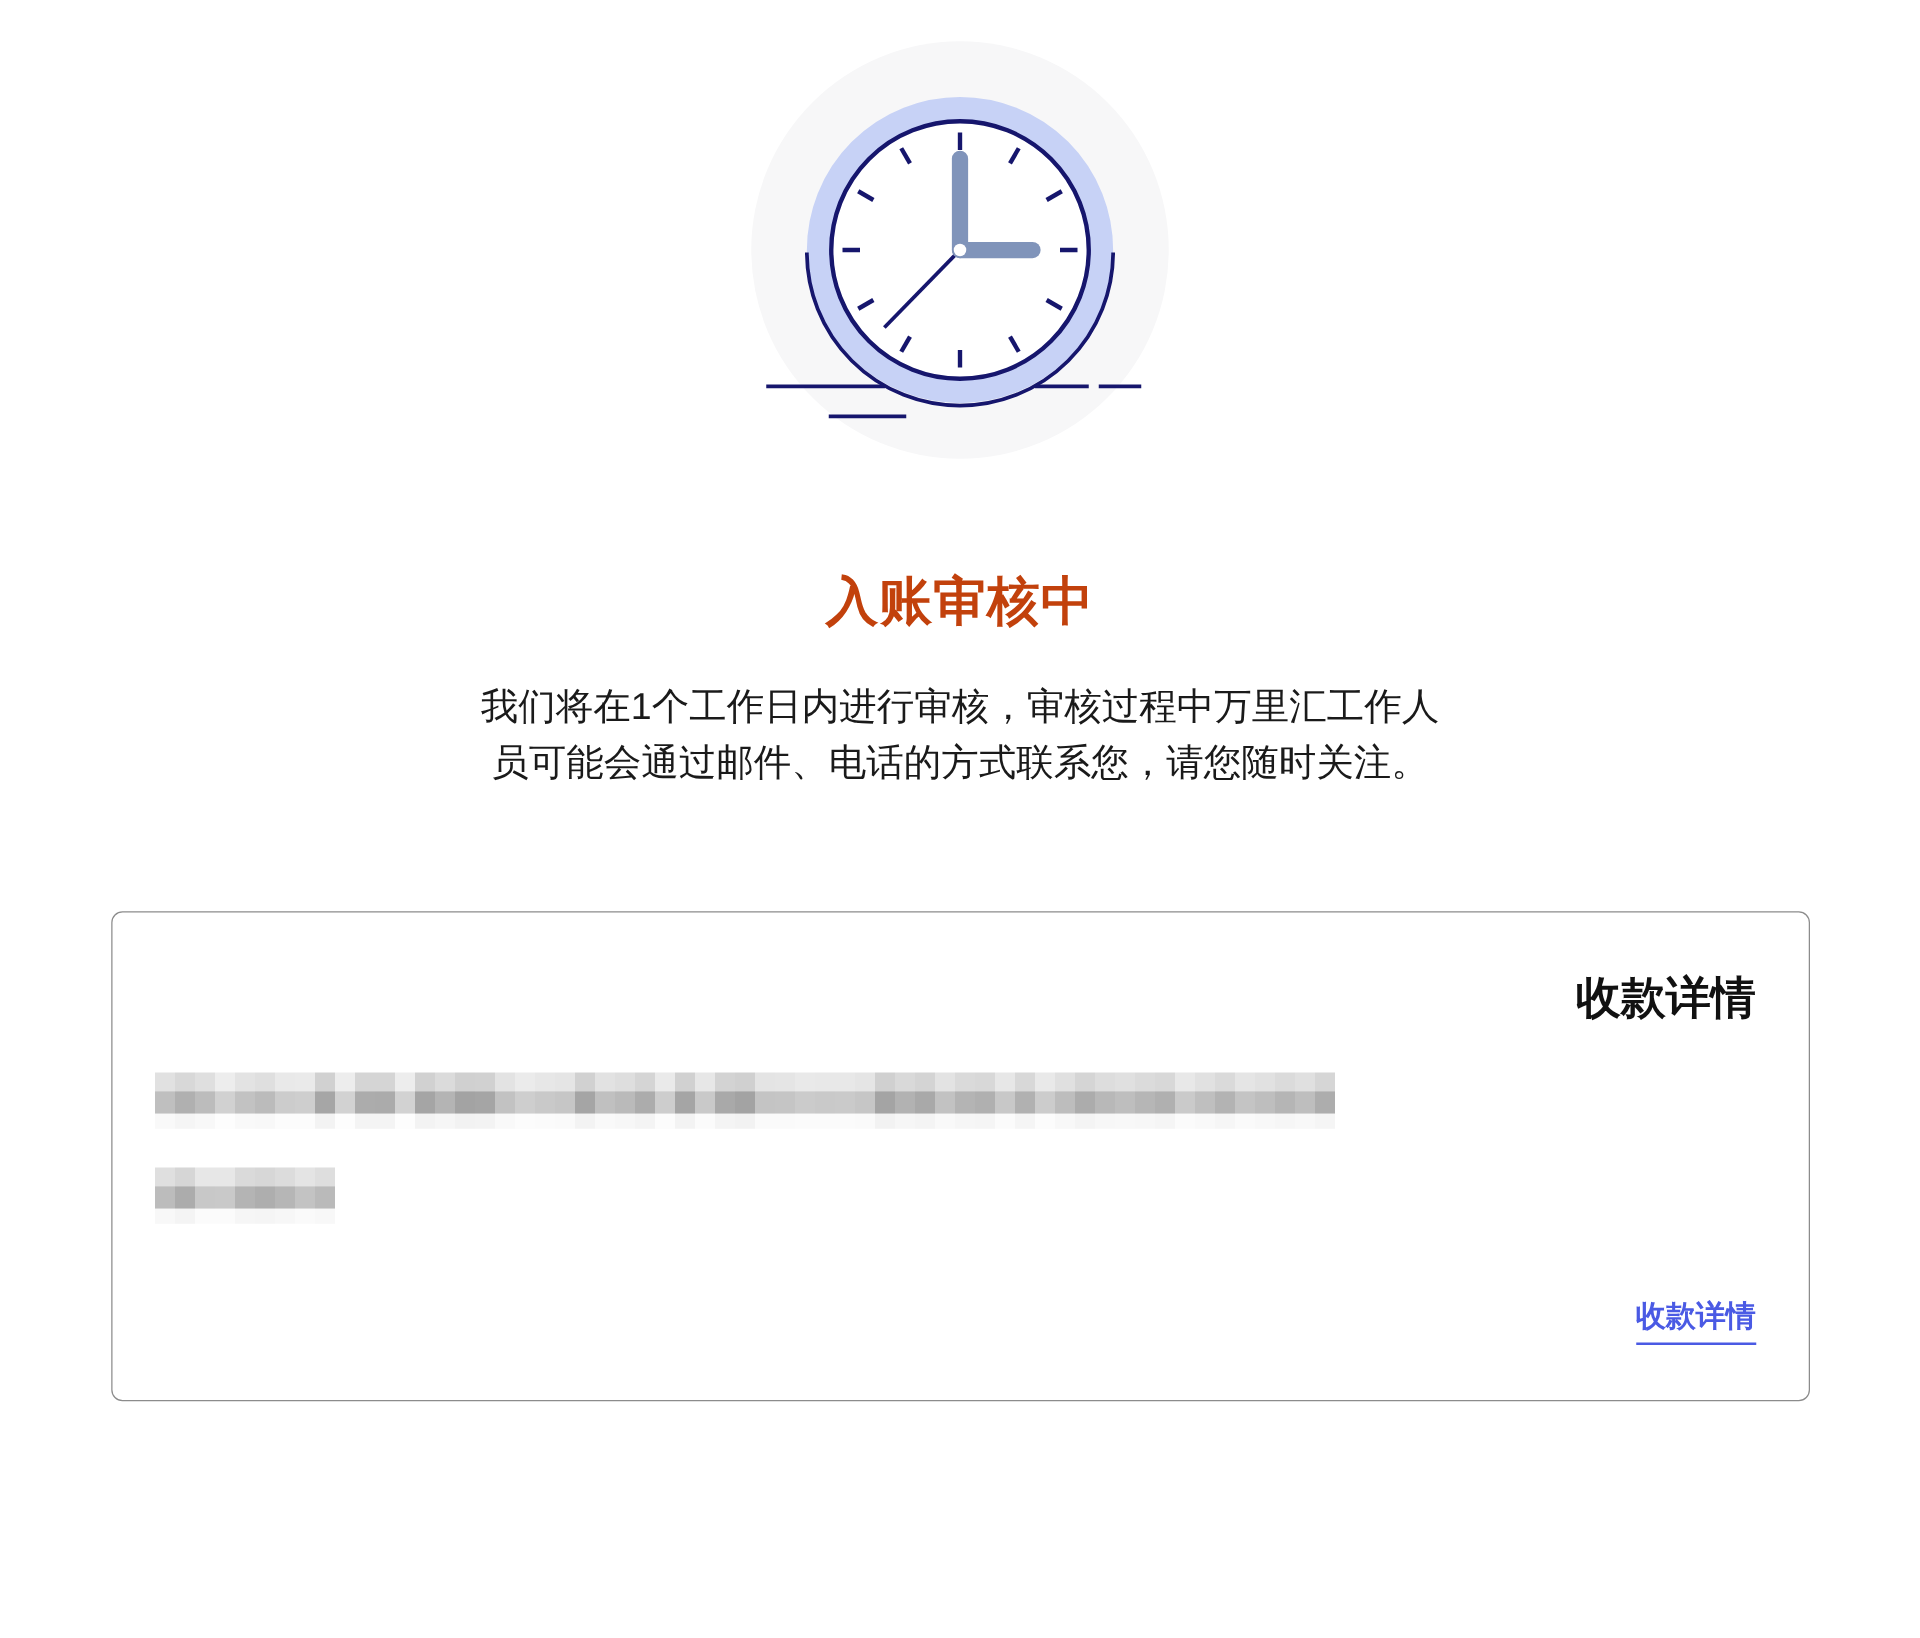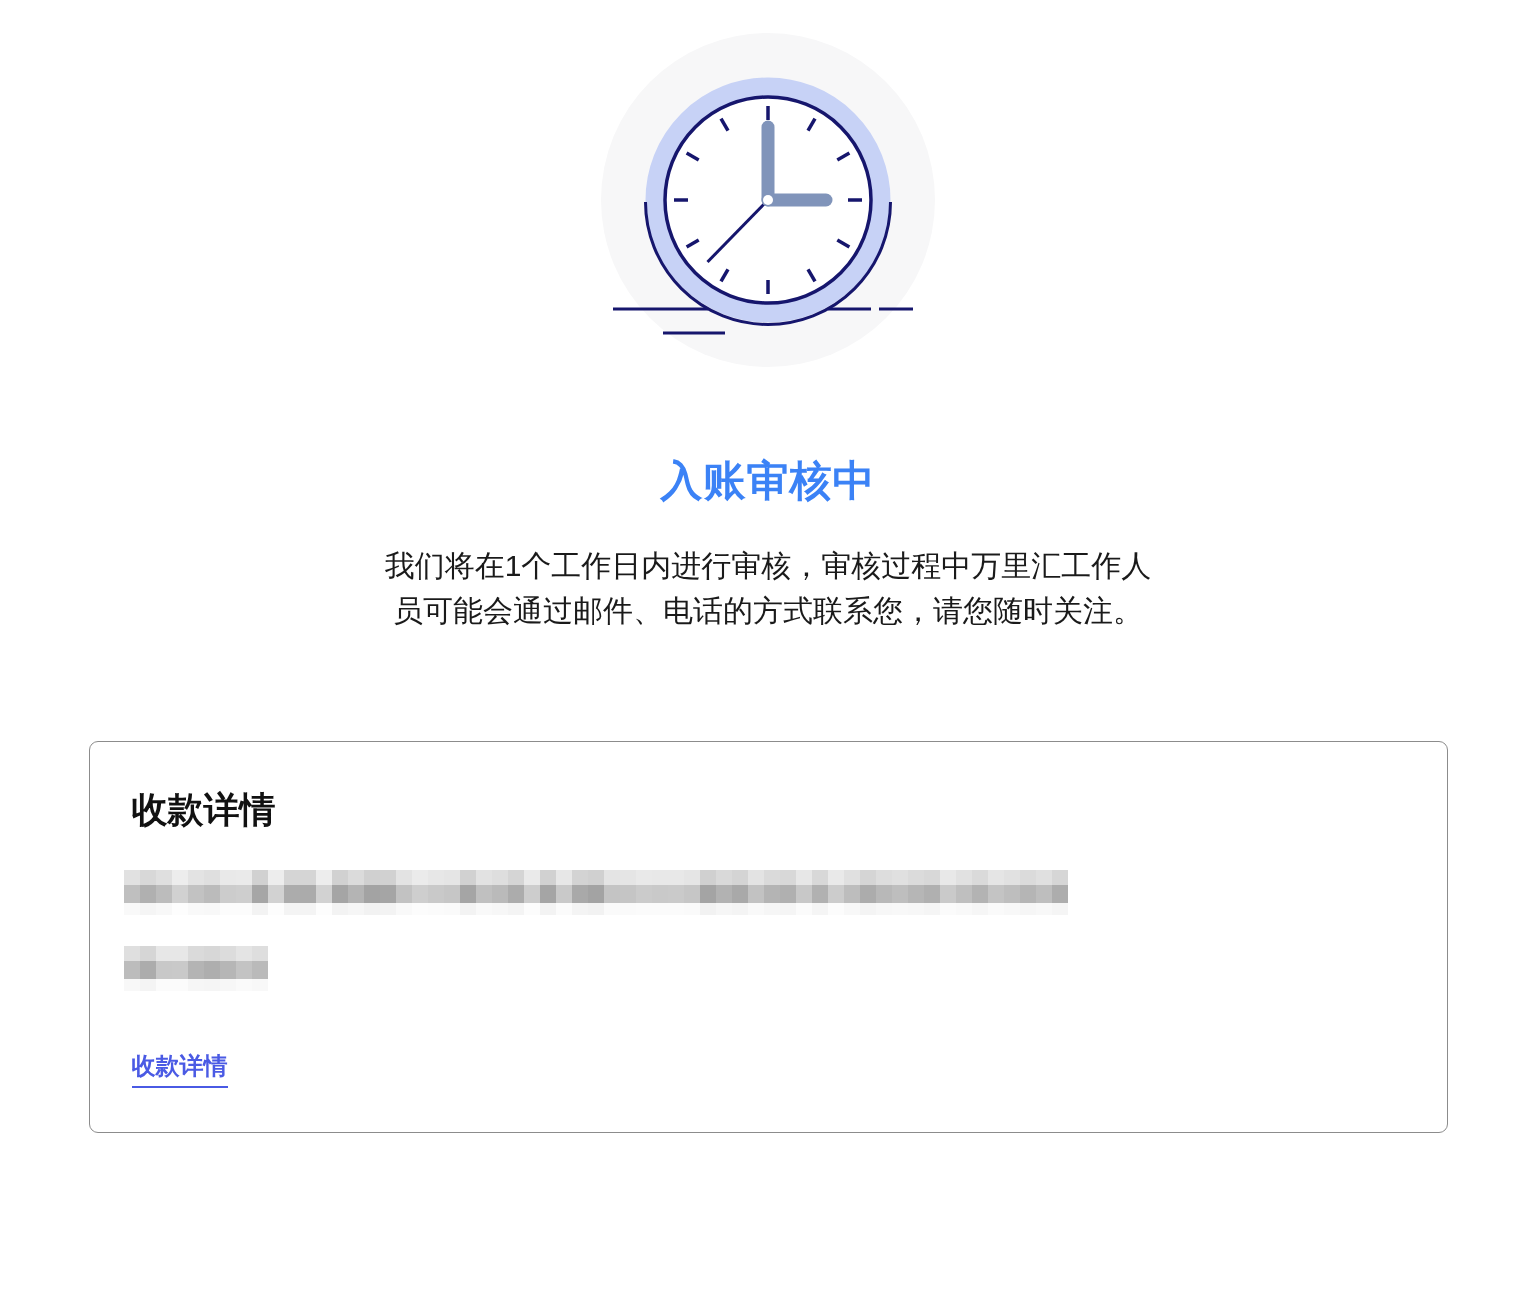--- a/index.html
+++ b/index.html
@@ -15,30 +15,30 @@
   }
   .page{display:flex;flex-direction:column;align-items:center;}
   .illustration{margin-top:30px;width:340px;height:340px;}
   .ill-bg{fill:var(--circle_bg);}
   .ring{stroke:var(--ring);fill:none;}
   .navy-stroke{stroke:var(--navy);fill:none;}
   .face{fill:#ffffff;stroke:var(--navy);}
   .hand{stroke:var(--hand);stroke-linecap:round;fill:none;}
   .page-title{
     margin:85px 0 0; font-size:42px; line-height:52px; font-weight:bold;
-    color:#3b82f6; text-align:center; letter-spacing:1px;
+    color:#c2410c; text-align:center; letter-spacing:1px;
   }
   .status-desc{
-    margin:36px 0 12px; font-size:30px; line-height:45px; text-align:center;
+    margin:36px 0 0; font-size:30px; line-height:45px; text-align:center;
     color:var(--text); font-weight:400;
   }
   .status-desc span{display:block;}
   .details-card{
     margin:96px auto 46px; width:1359px; border:1px solid var(--border);
-    border-radius:9px; background:#ffffff; padding:46px 42px 44px;
+    border-radius:9px; background:#ffffff; padding:46px 42px 44px;text-align:right;
   }
   .card-title{margin:0; font-size:36px; line-height:43px; font-weight:bold; color:#111111;}
   .field-label{margin:46px 0 0; font-size:21px; line-height:26px; font-weight:bold; color:#111111;}
   .field-label.second{margin-top:65px;}
   .mosaic{margin:39px 0 0 -8px; display:block; width:max-content;}
   .mosaic.small{margin-top:31px;}
   .mosaic .m-row{display:flex;}
   .mosaic .m-row span{display:block;width:16px;}
   .link-row{margin-top:60px;}
   .view-details{

